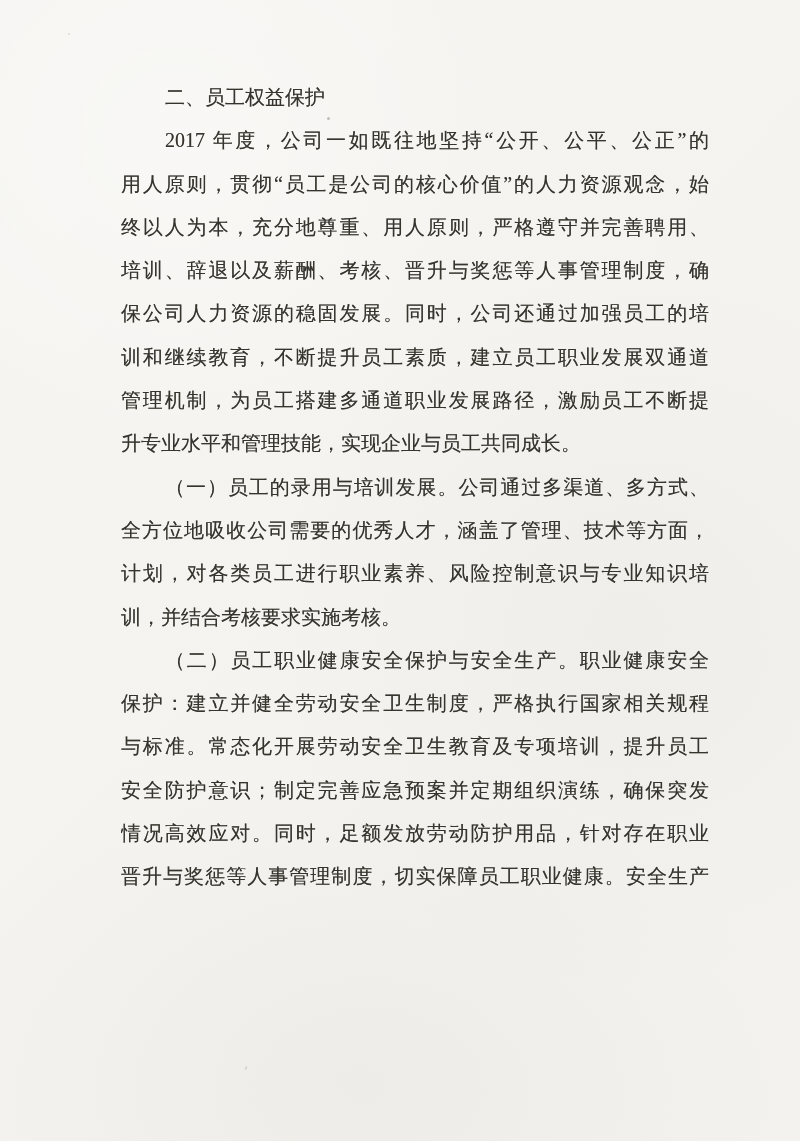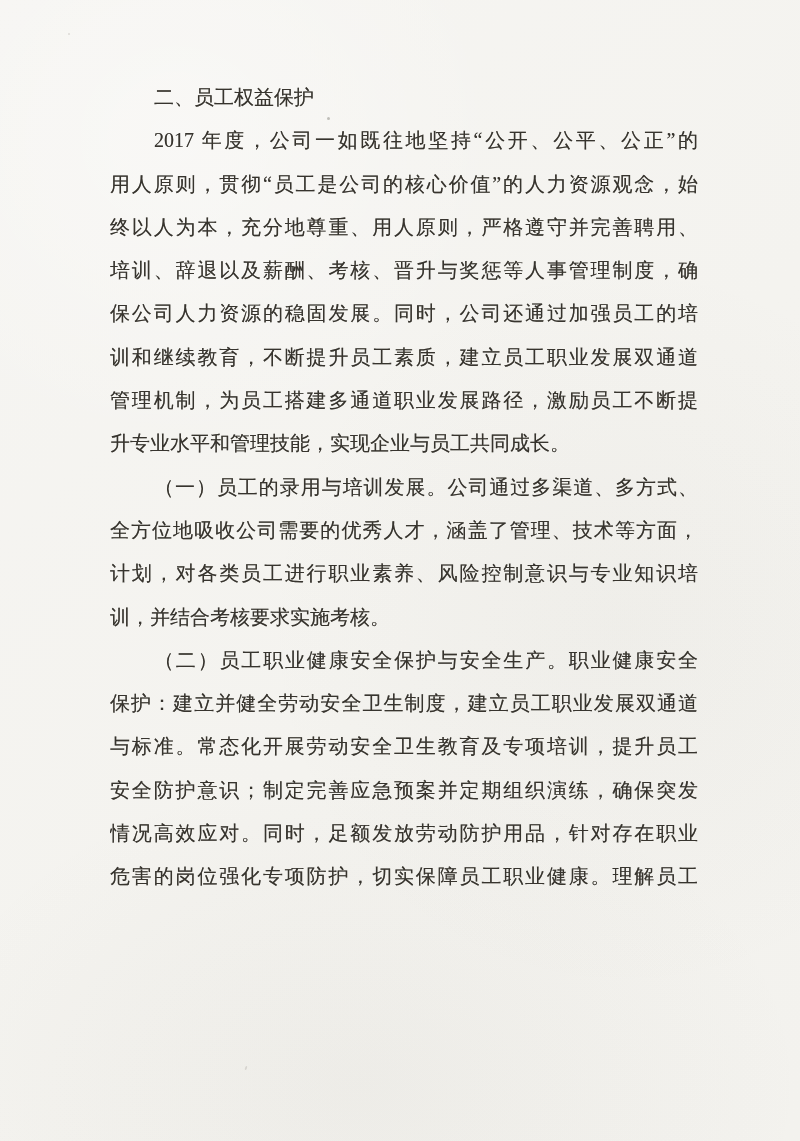--- a/index.html
+++ b/index.html
@@ -23,21 +23,21 @@
     position:absolute;
     inset:0;
     background:
       radial-gradient(ellipse 60% 40% at 22% 12%, rgba(255,255,255,0.35), rgba(255,255,255,0) 70%),
       radial-gradient(ellipse 70% 50% at 78% 55%, rgba(120,115,100,0.04), rgba(120,115,100,0) 65%),
       radial-gradient(ellipse 80% 40% at 45% 95%, rgba(120,115,100,0.05), rgba(120,115,100,0) 70%),
       linear-gradient(135deg,#f6f5f2 0%, #f4f3ef 55%, #f3f2ee 100%);
   }
   .textblock{
     position:absolute;
-    left:110px;
+    left:121px;
     top:76px;
     width:588px;
   }
   .line{
     height:43.3px;
     line-height:43.3px;
     font-size:20px;
     color:var(--ink);
     text-align:justify;
     text-align-last:justify;
@@ -80,19 +80,19 @@
     <div class="line">训和继续教育，不断提升员工素质，建立员工职业发展双通道</div>
     <div class="line">管理机制，为员工搭建多通道职业发展路径，激励员工不断提</div>
     <div class="line last">升专业水平和管理技能，实现企业与员工共同成长。</div>
 
     <div class="line indent">（一）员工的录用与培训发展。公司通过多渠道、多方式、</div>
     <div class="line">全方位地吸收公司需要的优秀人才，涵盖了管理、技术等方面，</div>
     <div class="line">计划，对各类员工进行职业素养、风险控制意识与专业知识培</div>
     <div class="line last">训，并结合考核要求实施考核。</div>
 
     <div class="line indent">（二）员工职业健康安全保护与安全生产。职业健康安全</div>
-    <div class="line">保护：建立并健全劳动安全卫生制度，建立员工职业发展双通道</div>
+    <div class="line">保护：建立并健全劳动安全卫生制度，严格执行国家相关规程</div>
     <div class="line">与标准。常态化开展劳动安全卫生教育及专项培训，提升员工</div>
     <div class="line">安全防护意识；制定完善应急预案并定期组织演练，确保突发</div>
     <div class="line">情况高效应对。同时，足额发放劳动防护用品，针对存在职业</div>
-    <div class="line">危害的岗位强化专项防护，切实保障员工职业健康。理解员工</div>
+    <div class="line">晋升与奖惩等人事管理制度，切实保障员工职业健康。安全生产</div>
   </div>
 </div>
 
 </body></html>

